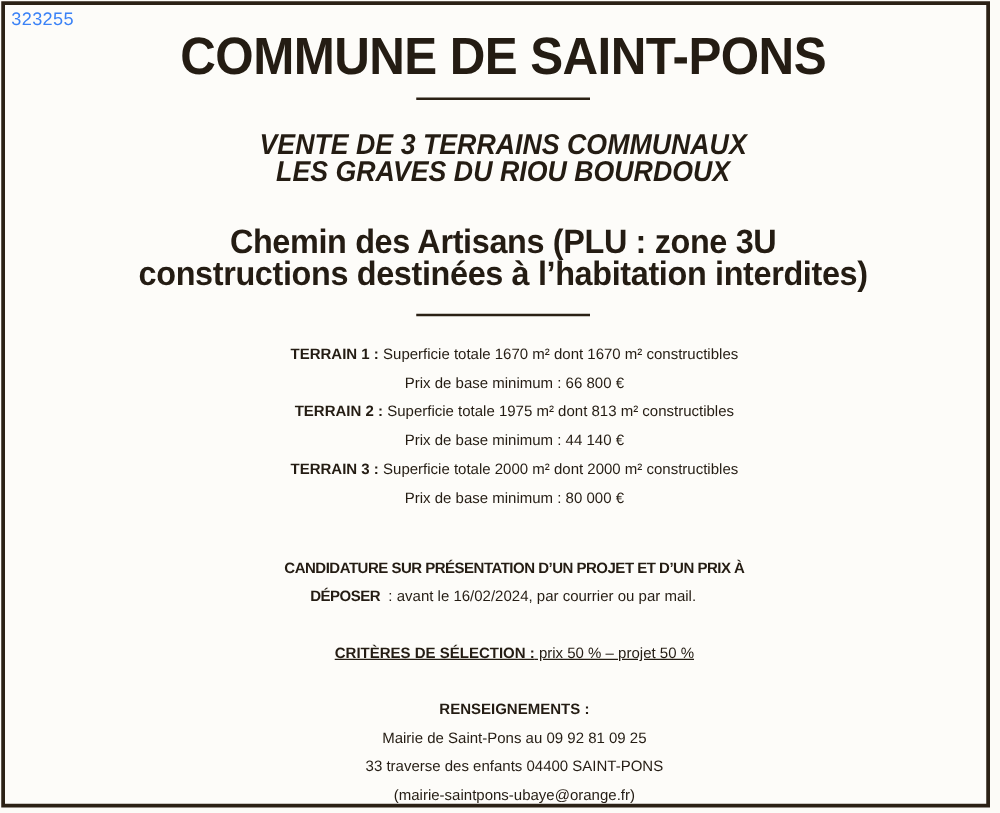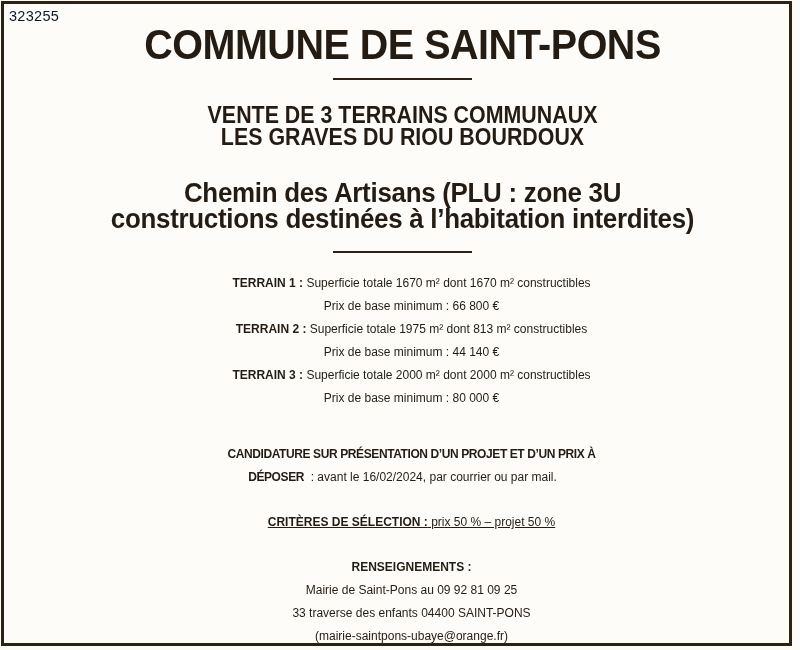--- a/index.html
+++ b/index.html
@@ -14,39 +14,40 @@
   .ad {
     position:absolute; top:1px; left:1px;
     width:791px; height:645px;
     border:3px solid #2b2115;
     background:#fdfcf9;
     padding:0 16px 0 28px;
   }
   .corner {
     position:absolute; top:4px; left:5px;
     font-size:14.5px; line-height:16px;
-    letter-spacing:.3px; color:#0f172a;
+    letter-spacing:.3px; color:#3b82f6;
   }
   .cond { display:block; transform-origin:50% 50%; }
   .title {
     margin-top:20px; text-align:center;
     font-size:42px; line-height:42px; font-weight:700;
     letter-spacing:-.5px; white-space:nowrap;
   }
   .title .cond { transform:scaleX(.94); }
   .divider {
     width:139px; height:0;
     border-top:2.5px solid #2b2115;
     margin:12px auto 0;
   }
   .divider.second { margin-top:19px; }
   .subtitle {
     margin-top:24px; text-align:center;
     font-size:23px; line-height:22px; font-weight:700;
     white-space:nowrap;
+    font-style:italic;
   }
   .subtitle .cond { transform:scaleX(.93); }
   .road {
     margin-top:32px; text-align:center;
     font-size:27px; line-height:26px; font-weight:700;
     letter-spacing:-.3px; white-space:nowrap;
   }
   .road .cond { transform:scaleX(.96); }
   .body-text { font-size:12px; line-height:23px;text-align:center; }
   .line { text-indent:18px; }

